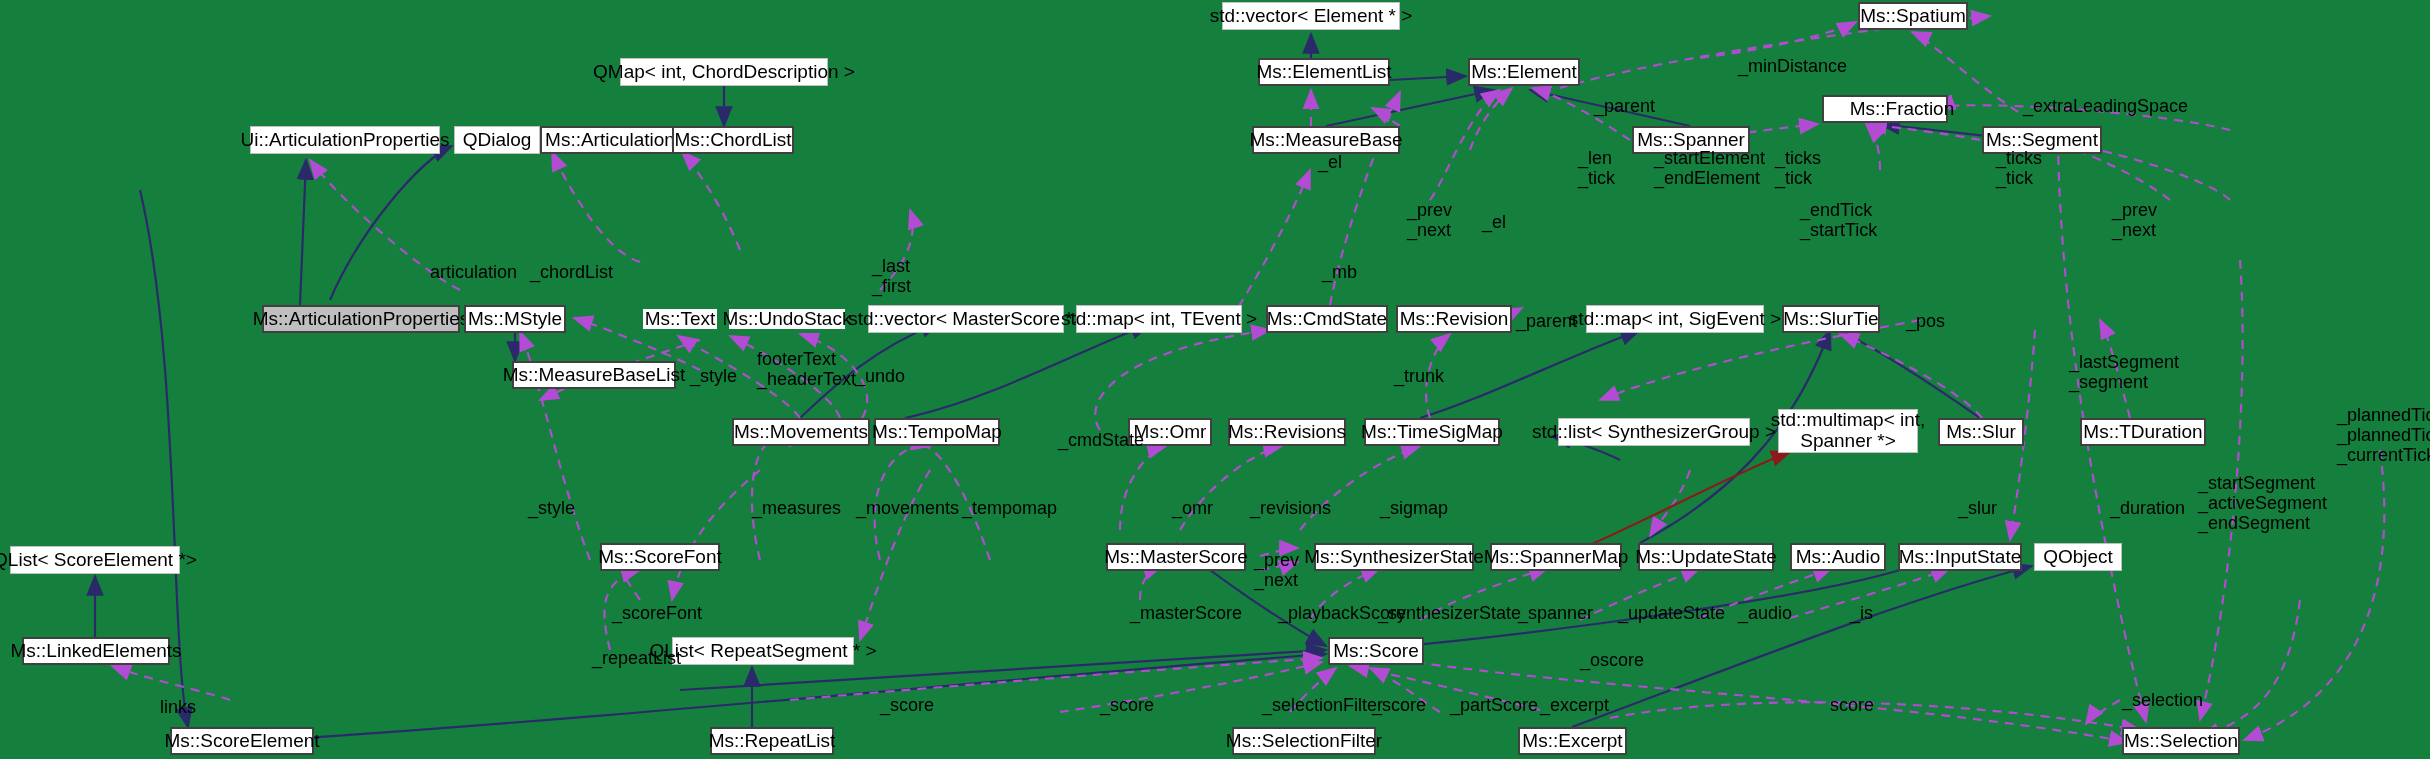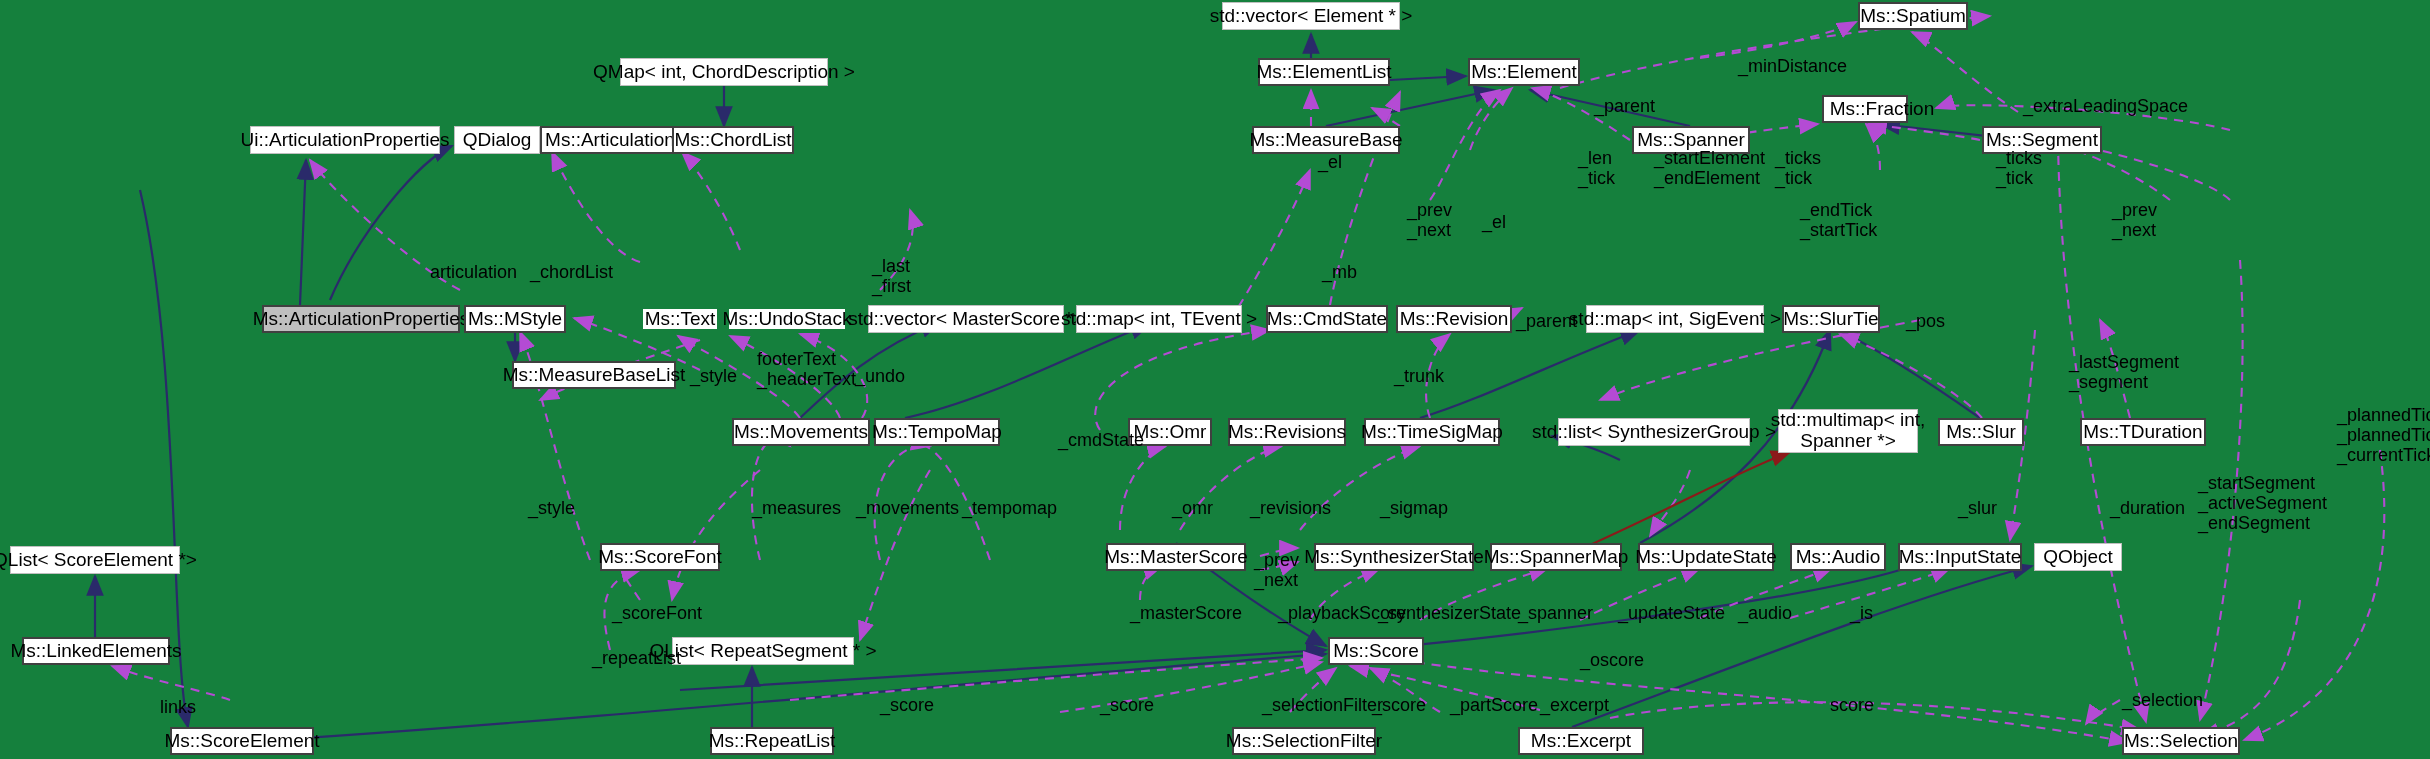--- a/index.html
+++ b/index.html
@@ -156,21 +156,21 @@
     <g fill="none" stroke="#8b1a1a" stroke-width="2.1" marker-end="url(#ah-dark)">
       <path d="M1556,560 C1650,520 1740,470 1790,452"></path>
     </g>
   </svg>
 
 <div class="node light" style="left: 1222px; top: 2px; width: 178px; height: 28px;">std::vector&lt; Element * &gt;</div>
     <div class="node light" style="left: 620px; top: 58px; width: 208px; height: 28px;">QMap&lt; int, ChordDescription &gt;</div>
     <div class="node solid" style="left: 1258px; top: 58px; width: 132px; height: 28px;">Ms::ElementList</div>
     <div class="node solid" style="left: 1468px; top: 58px; width: 112px; height: 28px;">Ms::Element</div>
     <div class="node solid" style="left: 1858px; top: 2px; width: 110px; height: 28px;">Ms::Spatium</div>
-    <div class="node solid" style="left: 1822px; top: 95px; width: 86px; height: 28px; padding-left: 34px;">Ms::Fraction</div>
+    <div class="node solid" style="left: 1822px; top: 95px; width: 126px; height: 28px; padding-left: 34px;">Ms::Fraction</div>
     <div class="node light" style="left: 250px; top: 126px; width: 190px; height: 28px;">Ui::ArticulationProperties</div>
     <div class="node light" style="left: 454px; top: 126px; width: 86px; height: 28px;">QDialog</div>
     <div class="node solid" style="left: 540px; top: 126px; width: 140px; height: 28px;">Ms::Articulation</div>
     <div class="node solid" style="left: 672px; top: 126px; width: 122px; height: 28px;">Ms::ChordList</div>
     <div class="node solid" style="left: 1252px; top: 126px; width: 148px; height: 28px;">Ms::MeasureBase</div>
     <div class="node solid" style="left: 1632px; top: 126px; width: 118px; height: 28px;">Ms::Spanner</div>
     <div class="node solid" style="left: 1982px; top: 126px; width: 120px; height: 28px;">Ms::Segment</div>
     <div class="node current" style="left: 262px; top: 305px; width: 198px; height: 28px;">Ms::ArticulationProperties</div>
     <div class="node solid" style="left: 464px; top: 305px; width: 102px; height: 28px;">Ms::MStyle</div>
     <div class="node redbox" style="left: 639px; top: 305px; width: 82px; height: 28px;">Ms::Text</div>
@@ -200,21 +200,21 @@
     <div class="node solid" style="left: 1638px; top: 543px; width: 136px; height: 28px;">Ms::UpdateState</div>
     <div class="node solid" style="left: 1790px; top: 543px; width: 96px; height: 28px;">Ms::Audio</div>
     <div class="node solid" style="left: 1898px; top: 543px; width: 124px; height: 28px;">Ms::InputState</div>
     <div class="node light" style="left: 2034px; top: 543px; width: 88px; height: 28px;">QObject</div>
     <div class="node solid" style="left: 22px; top: 637px; width: 148px; height: 28px;">Ms::LinkedElements</div>
     <div class="node light" style="left: 672px; top: 637px; width: 182px; height: 28px;">QList&lt; RepeatSegment * &gt;</div>
     <div class="node solid" style="left: 1328px; top: 637px; width: 96px; height: 28px;">Ms::Score</div>
     <div class="node solid" style="left: 170px; top: 727px; width: 144px; height: 28px;">Ms::ScoreElement</div>
     <div class="node solid" style="left: 710px; top: 727px; width: 124px; height: 28px;">Ms::RepeatList</div>
     <div class="node solid" style="left: 1232px; top: 727px; width: 144px; height: 28px;">Ms::SelectionFilter</div>
-    <div class="node solid" style="left: 1518px; top: 727px; width: 126px; height: 28px;">Ms::Excerpt</div>
+    <div class="node solid" style="left: 1518px; top: 727px; width: 109px; height: 28px;">Ms::Excerpt</div>
     <div class="node solid" style="left: 2122px; top: 727px; width: 118px; height: 28px;">Ms::Selection</div>
     <div class="elabel" style="left: 1738px; top: 56px;">_minDistance</div>
     <div class="elabel" style="left: 2023px; top: 96px;">_extraLeadingSpace</div>
     <div class="elabel" style="left: 1594px; top: 96px;">_parent</div>
     <div class="elabel" style="left: 1318px; top: 152px;">_el</div>
     <div class="elabel" style="left: 1578px; top: 148px;">_len
 _tick</div>
     <div class="elabel" style="left: 1654px; top: 148px;">_startElement
 _endElement</div>
     <div class="elabel" style="left: 1775px; top: 148px;">_ticks

